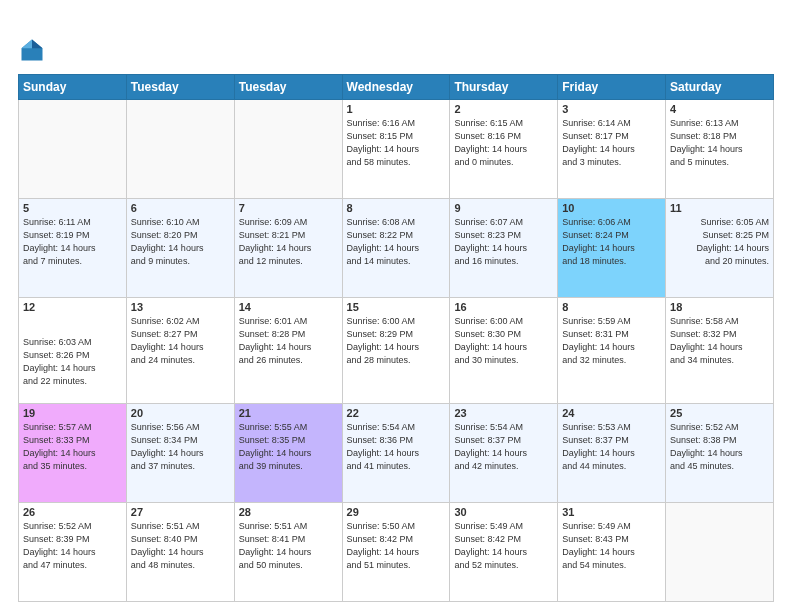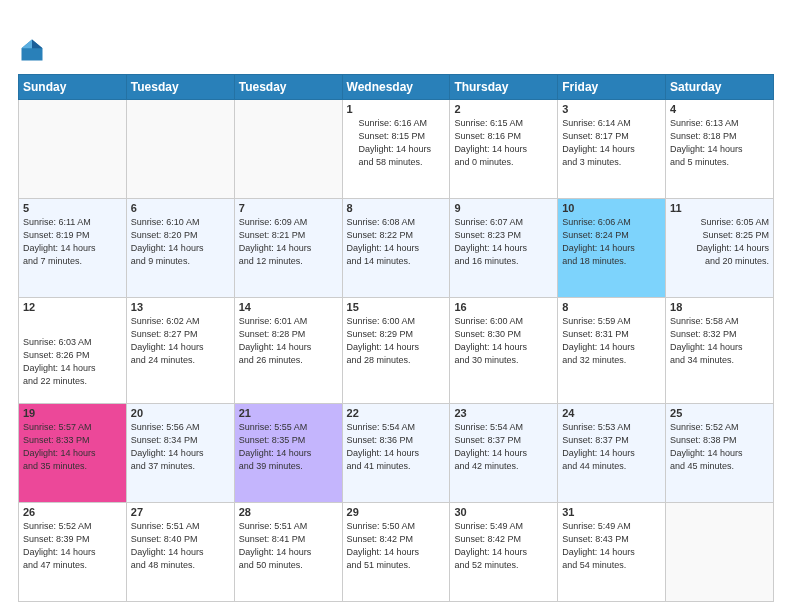--- a/index.html
+++ b/index.html
@@ -131,21 +131,21 @@
         <th>Saturday</th>
       </tr>
     </thead>
     <tbody id="calendar-body">
     <tr>
           <td class="empty-cell"></td>
           <td class="empty-cell"></td>
           <td class="empty-cell"></td>
           <td>
             <span class="day-num">1</span>
-            <div class="day-info" style="white-space: pre-line; margin-left: 12px;">Sunrise: 6:16 AM
+            <div class="day-info" style="white-space: pre-line;">Sunrise: 6:16 AM
 Sunset: 8:15 PM
 Daylight: 14 hours
 and 58 minutes.</div>
           </td>
           <td>
             <span class="day-num">2</span>
             <div class="day-info" style="white-space: pre-line;">Sunrise: 6:15 AM
 Sunset: 8:16 PM
 Daylight: 14 hours
 and 0 minutes.</div>
@@ -261,21 +261,21 @@
           </td>
           <td>
             <span class="day-num">18</span>
             <div class="day-info" style="white-space: pre-line;">Sunrise: 5:58 AM
 Sunset: 8:32 PM
 Daylight: 14 hours
 and 34 minutes.</div>
           </td>
         </tr>
         <tr>
-          <td style="background: #ec4899;">
+          <td style="background: #f0abfc;">
             <span class="day-num">19</span>
             <div class="day-info" style="white-space: pre-line;">Sunrise: 5:57 AM
 Sunset: 8:33 PM
 Daylight: 14 hours
 and 35 minutes.</div>
           </td>
           <td style="background: rgb(240, 246, 255);">
             <span class="day-num">20</span>
             <div class="day-info" style="white-space: pre-line;">Sunrise: 5:56 AM
 Sunset: 8:34 PM

